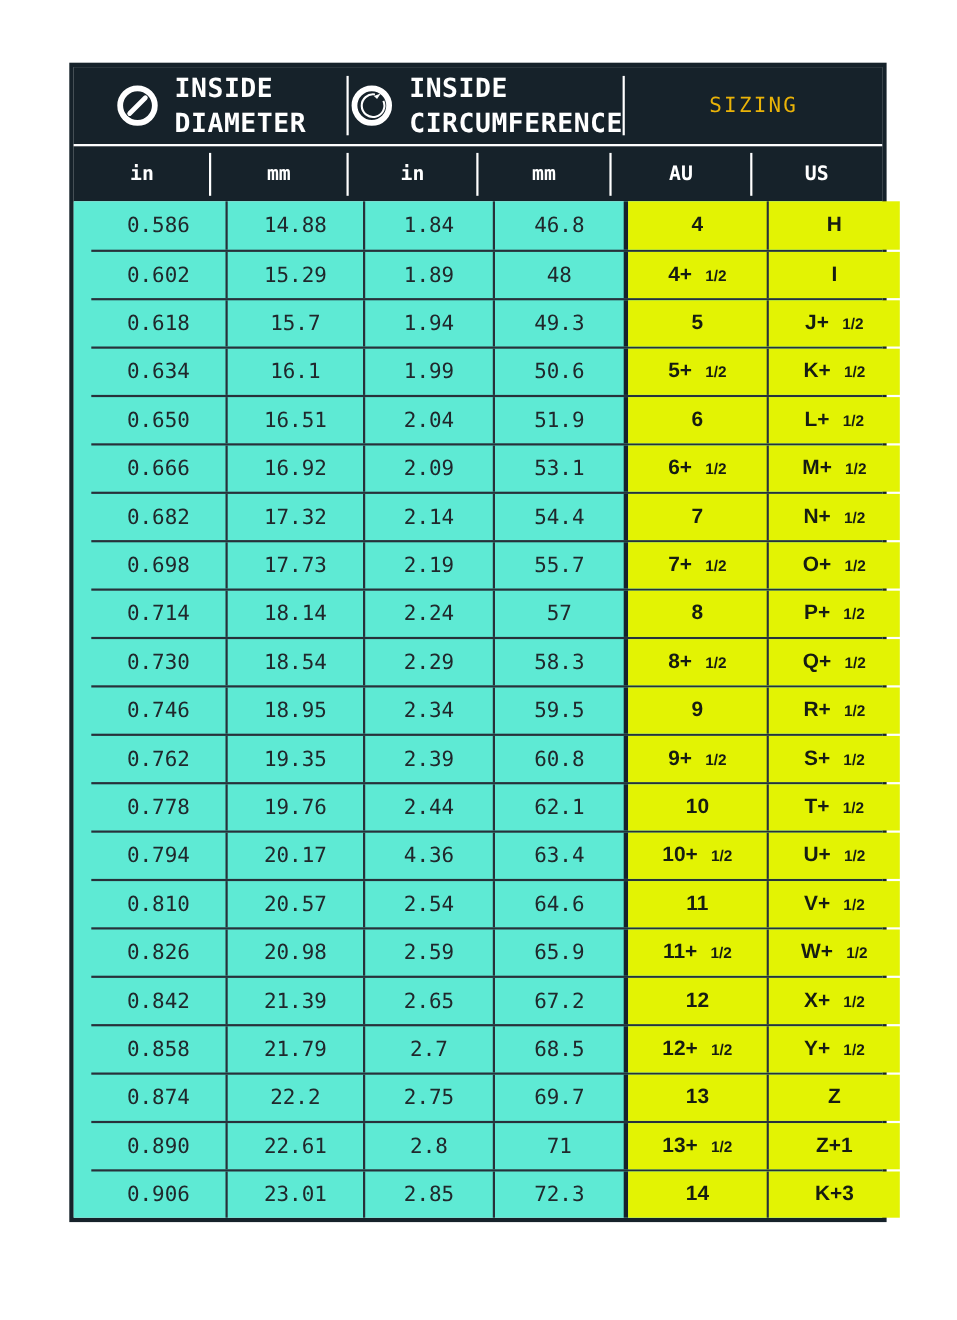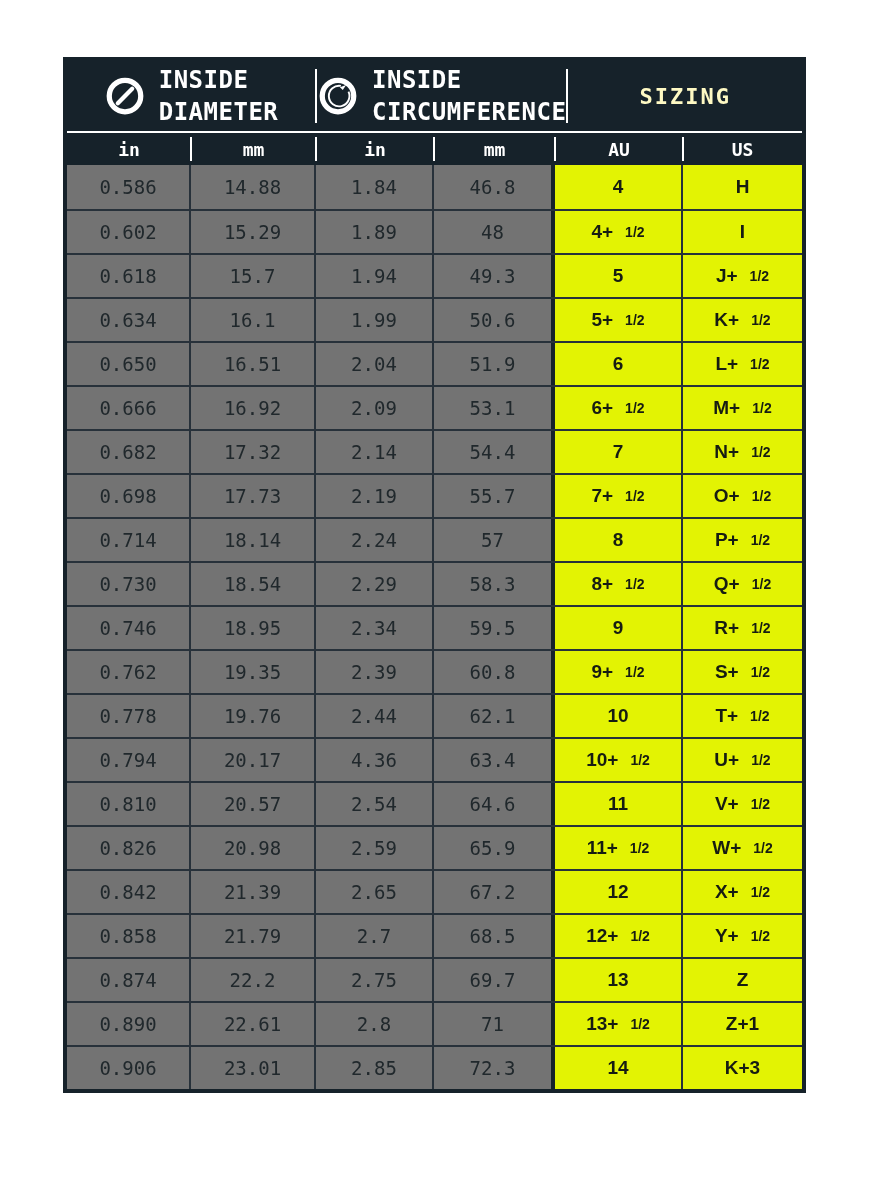--- a/index.html
+++ b/index.html
@@ -29,40 +29,40 @@
   .hg-diameter{flex:0 0 248px;}
   .hg-circumference{flex:0 0 238px;}
   .hg-sizing{flex:1;}
   .vsep{flex:0 0 2px;height:54px;background:#ffffff;align-self:center;}
   .hicon{width:42px;height:42px;display:block;flex:0 0 auto;}
   .hlabel{
     color:#ffffff;font-weight:bold;font-size:24px;line-height:1.35;
     letter-spacing:0.5px;white-space:nowrap;
   }
   .hlabel-single{
-    color:#fef9c3;font-weight:bold;font-size:22px;letter-spacing:2px;
+    color:#eab308;font-weight:normal;font-size:19px;letter-spacing:2px;
   }
   .header-rule{height:2px;background:#ffffff;}
 
   
   .subheader{
-    height:32px;background:var(--dark);
+    height:50px;background:var(--dark);
     display:grid;grid-template-columns:124px 125px 118px 121px 128px 119px;
     align-items:stretch;
   }
   .sub-cell{
     position:relative;display:flex;align-items:center;justify-content:center;
     color:#ffffff;font-weight:bold;font-size:18px;
   }
   .sub-cell:not(:last-child)::after{
     content:"";position:absolute;right:-1px;top:11%;height:78%;width:2px;background:#ffffff;
   }
 
   
-  .tbody{background:#737373;}
+  .tbody{background:#5eead4;padding-left:16px;}
   .row{
     display:grid;grid-template-columns:124px 125px 118px 121px 128px 119px;
     height:44px;
   }
   .row + .row{border-top:2px solid var(--grid);}
   .cell{
     display:flex;align-items:center;justify-content:center;
     font-size:19px;color:var(--txt);height:100%;
   }
   .cell.c0,.cell.c1,.cell.c2{border-right:2px solid var(--grid);}

